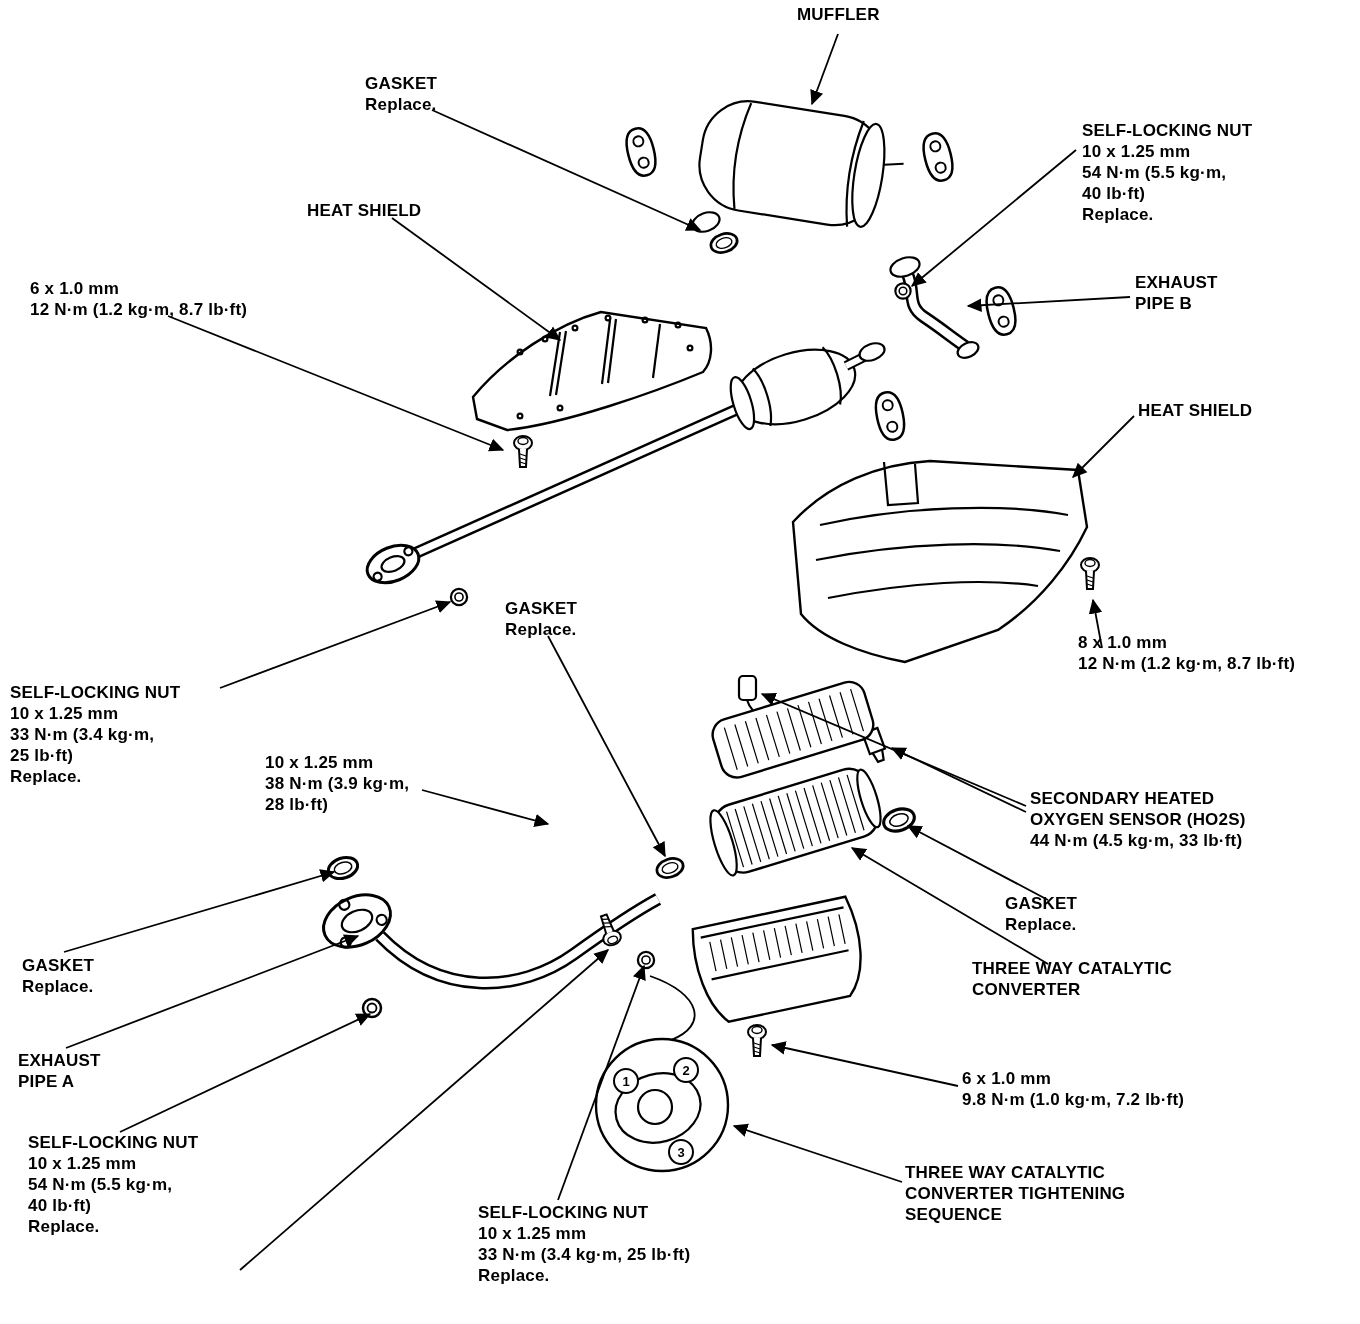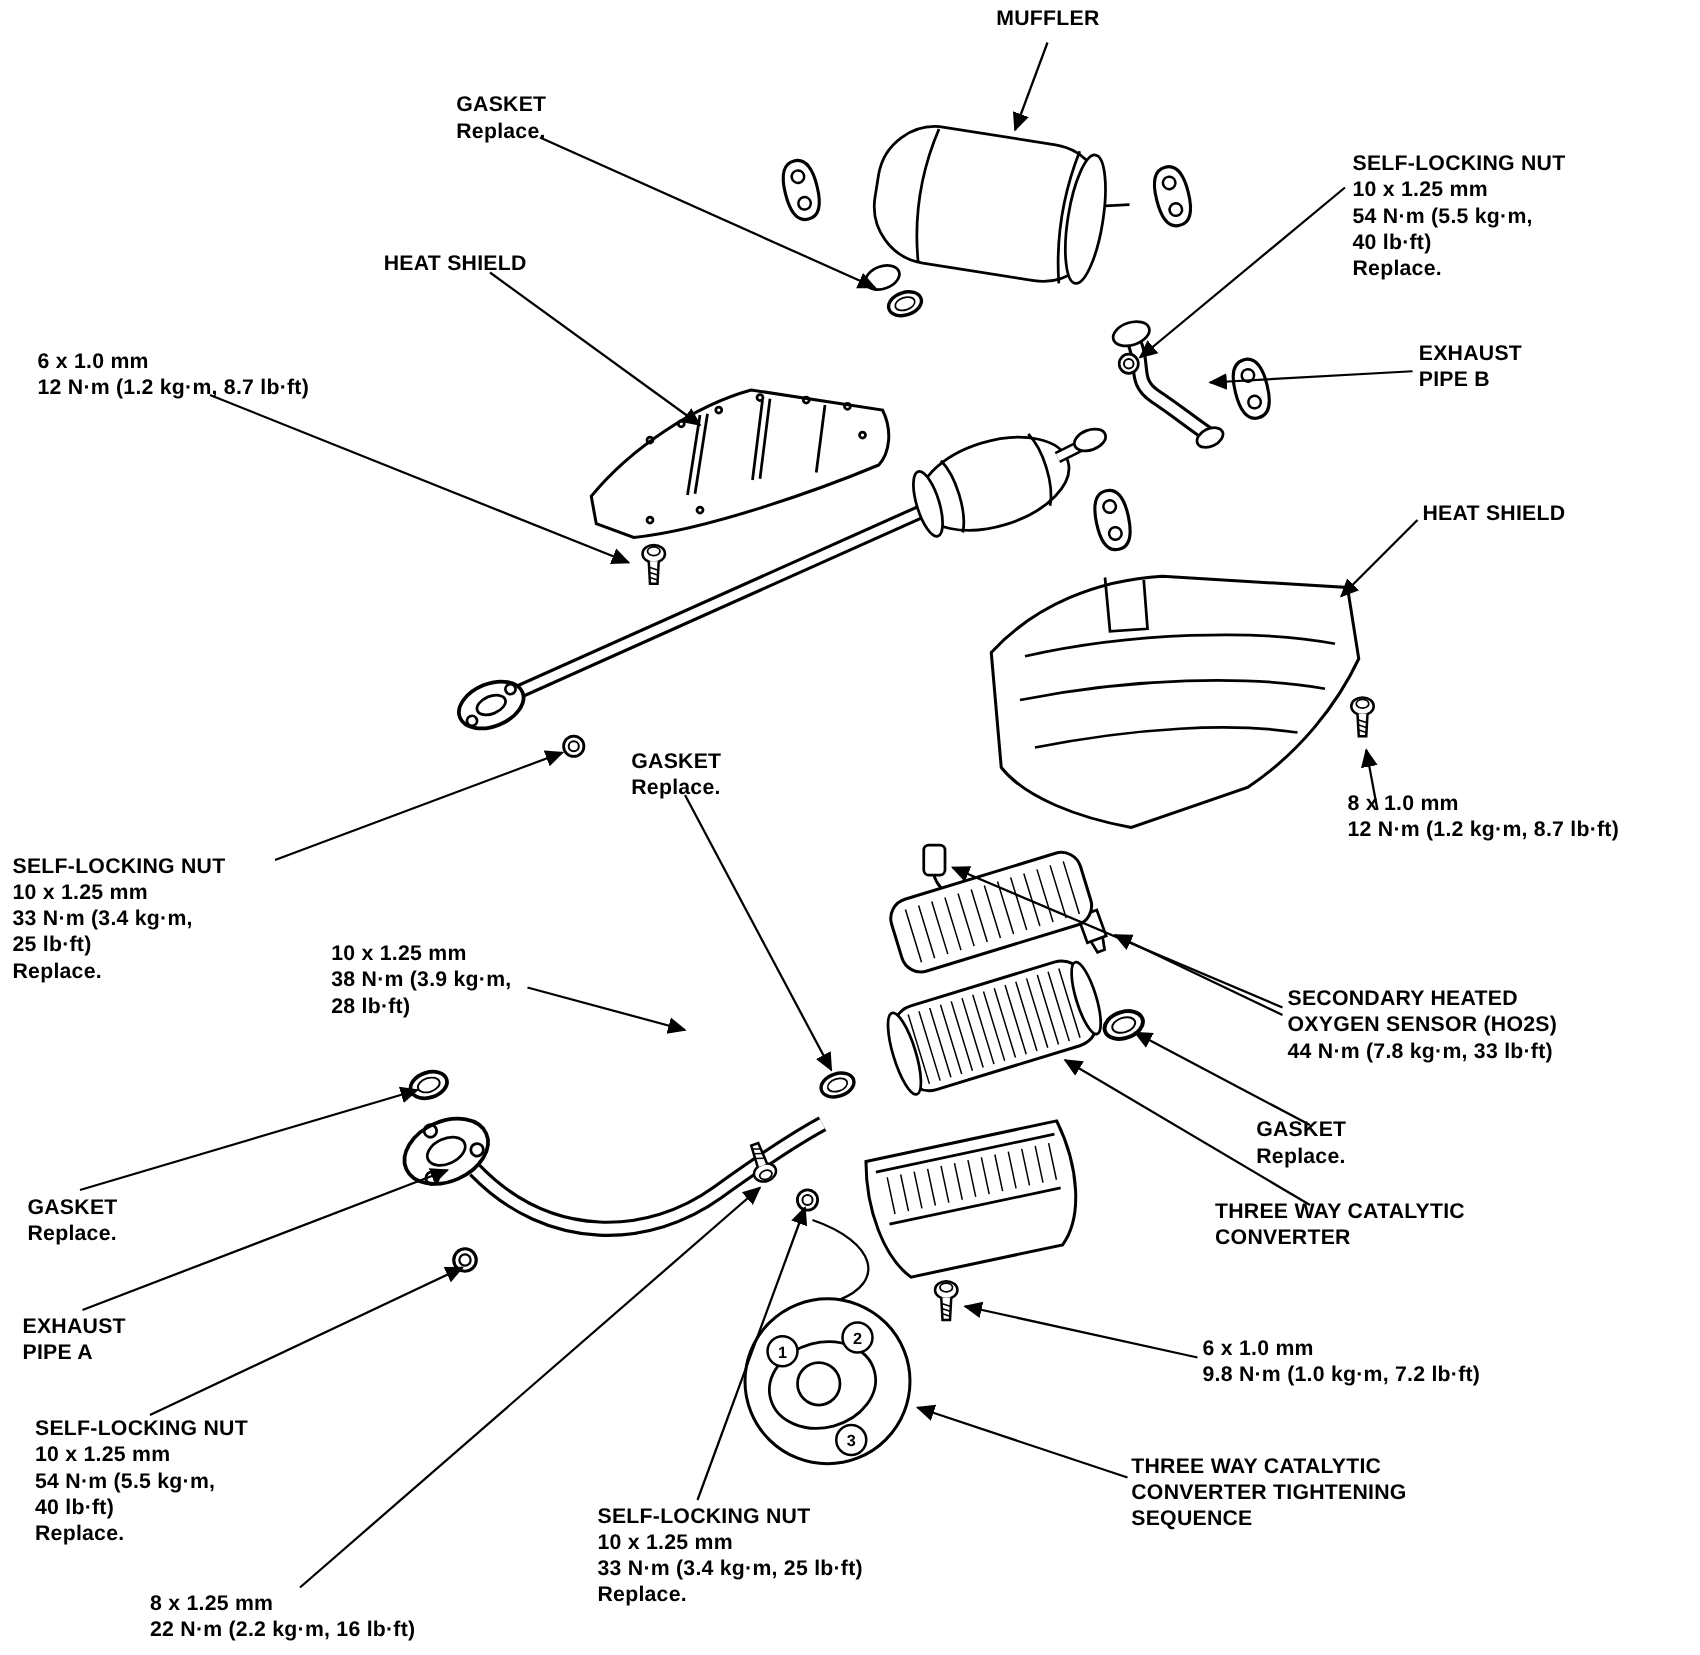--- a/index.html
+++ b/index.html
@@ -220,36 +220,34 @@
 33 N·m (3.4 kg·m,
 25 lb·ft)
 Replace.</div>
   <div class="lbl" style="left:505px;top:598px">GASKET
 Replace.</div>
   <div class="lbl" style="left:265px;top:752px">10 x 1.25 mm
 38 N·m (3.9 kg·m,
 28 lb·ft)</div>
   <div class="lbl" style="left:1030px;top:788px">SECONDARY HEATED
 OXYGEN SENSOR (HO2S)
-44 N·m (7.8 kg·m, 33 lb·ft)</div>
+44 N·m (4.5 kg·m, 33 lb·ft)</div>
   <div class="lbl" style="left:1005px;top:893px">GASKET
 Replace.</div>
   <div class="lbl" style="left:972px;top:958px">THREE WAY CATALYTIC
 CONVERTER</div>
   <div class="lbl" style="left:22px;top:955px">GASKET
 Replace.</div>
   <div class="lbl" style="left:18px;top:1050px">EXHAUST
 PIPE A</div>
   <div class="lbl" style="left:28px;top:1132px">SELF-LOCKING NUT
 10 x 1.25 mm
 54 N·m (5.5 kg·m,
 40 lb·ft)
 Replace.</div>
-  <div class="lbl" style="left:120px;top:1272px">8 x 1.25 mm
-22 N·m (2.2 kg·m, 16 lb·ft)</div>
   <div class="lbl" style="left:478px;top:1202px">SELF-LOCKING NUT
 10 x 1.25 mm
 33 N·m (3.4 kg·m, 25 lb·ft)
 Replace.</div>
   <div class="lbl" style="left:962px;top:1068px">6 x 1.0 mm
 9.8 N·m (1.0 kg·m, 7.2 lb·ft)</div>
   <div class="lbl" style="left:905px;top:1162px">THREE WAY CATALYTIC
 CONVERTER TIGHTENING
 SEQUENCE</div>
 

